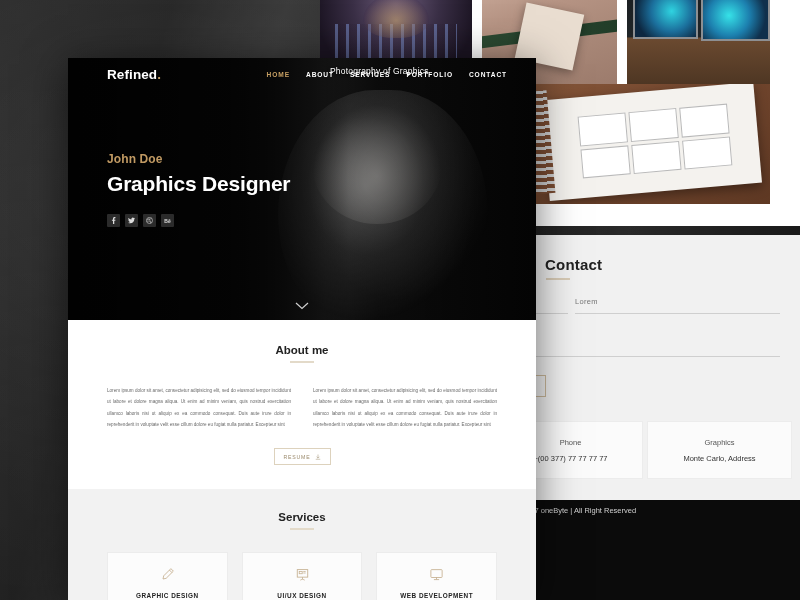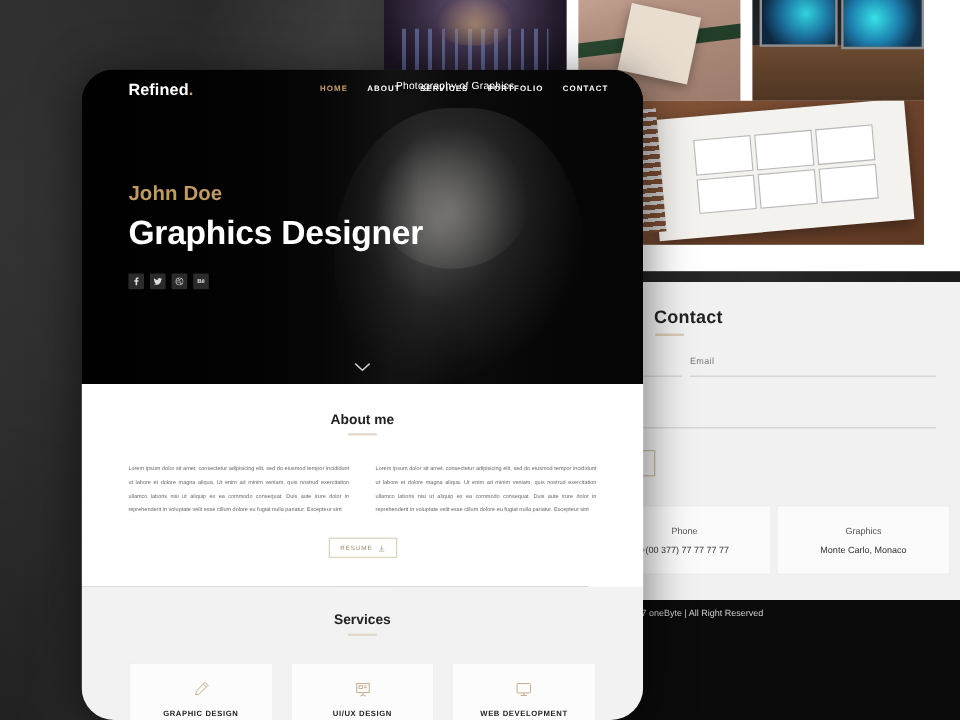--- a/index.html
+++ b/index.html
@@ -158,21 +158,21 @@
     position:absolute; left: 490px; top: 500px; width: 310px; height: 100px;
     background:#0b0b0b;
   }
   .footer-text {
     position:absolute; left: 32px; top: 6px; font-size: 7.5px; color:#cfcfcf;
   }
 
   
   .site {
     position: absolute; left: 68px; top: 58px; width: 468px; height: 542px;
-    overflow: hidden; box-shadow: 0 6px 40px rgba(0,0,0,.55); border-radius: 27px;
+    overflow: hidden; box-shadow: 0 6px 40px rgba(0,0,0,.55);
   }
 
   
   .hero {
     position: relative; height: 262px; width: 100%;
     background:
       linear-gradient(90deg, #0a0a0a 0%, #0d0d0d 34%, #141414 46%, #1c1c1c 55%, #101010 66%, #0a0a0a 100%);
     overflow: hidden;
   }
   .hero-portrait {
@@ -200,22 +200,22 @@
   .brand { margin-left: 39px; color:#fff; font-size: 13.5px; font-weight: 700; letter-spacing:.1px; }
   .brand .dot { color:#c8a063; }
   .nav-links { margin-left:auto; margin-right: 29px; display:flex; gap: 16px; }
   .nav-link {
     font-size: 6.6px; letter-spacing: .9px; color:#fff; font-weight:600; cursor:pointer;
     text-transform: uppercase;
   }
   .nav-link.active { color:#c8a063; }
 
   .hero-text { position:absolute; left: 39px; top: 94px; z-index:5; }
-  .hero-name { color:#c19a63; font-size: 17px; font-weight: 600; letter-spacing:.1px; }
-  .hero-role { color:#fff; font-size: 28px; font-weight: 700; margin-top: 6px; letter-spacing:-.2px; }
+  .hero-name { color:#c19a63; font-size: 12px; font-weight: 600; letter-spacing:.1px; }
+  .hero-role { color:#fff; font-size: 21px; font-weight: 700; margin-top: 6px; letter-spacing:-.2px; }
 
   .socials { display:flex; gap: 5px; margin-top: 18px; }
   .social {
     width: 13px; height: 13px; background: #2b2b2b;
     display:flex; align-items:center; justify-content:center;
     color:#ddd; font-size: 6.5px; cursor:pointer; border-radius:1px;
   }
   .scroll-chevron {
     position:absolute; left: 50%; transform: translateX(-50%); bottom: 10px; z-index:5;
     width: 14px; height: 8px; cursor:pointer;
@@ -275,40 +275,40 @@
 </div>
 
 <div class="right-panel">
   <div class="contact-heading">Contact</div>
   <div class="heading-rule"></div>
 
   <div class="field name">
     <span class="field-label">Name</span>
   </div>
   <div class="field email">
-    <span class="field-label">Email</span>
+    <span class="field-label">Lorem</span>
   </div>
   <div class="field message"></div>
 
   <div class="send-btn">
     <span>SEND</span>
     <svg width="8" height="8" viewBox="0 0 16 16">
       <path d="M15 1 L1 7 L6 9 L8 15 Z" fill="none" stroke="#9e8b6e" stroke-width="1.2" stroke-linejoin="round"></path>
       <path d="M15 1 L6 9" fill="none" stroke="#9e8b6e" stroke-width="1.2"></path>
     </svg>
   </div>
 
   <div class="info-row">
     <div class="info-card">
       <span class="info-label">Phone</span>
       <span class="info-value">+(00 377) 77 77 77 77</span>
     </div>
     <div class="info-card">
       <span class="info-label">Graphics</span>
-      <span class="info-value">Monte Carlo, Monaco</span>
+      <span class="info-value">Monte Carlo, Address</span>
     </div>
   </div>
 </div>
 
 <div class="footer">
   <div class="footer-text">2017 oneByte | All Right Reserved</div>
 </div>
 
 <div class="site">
 

